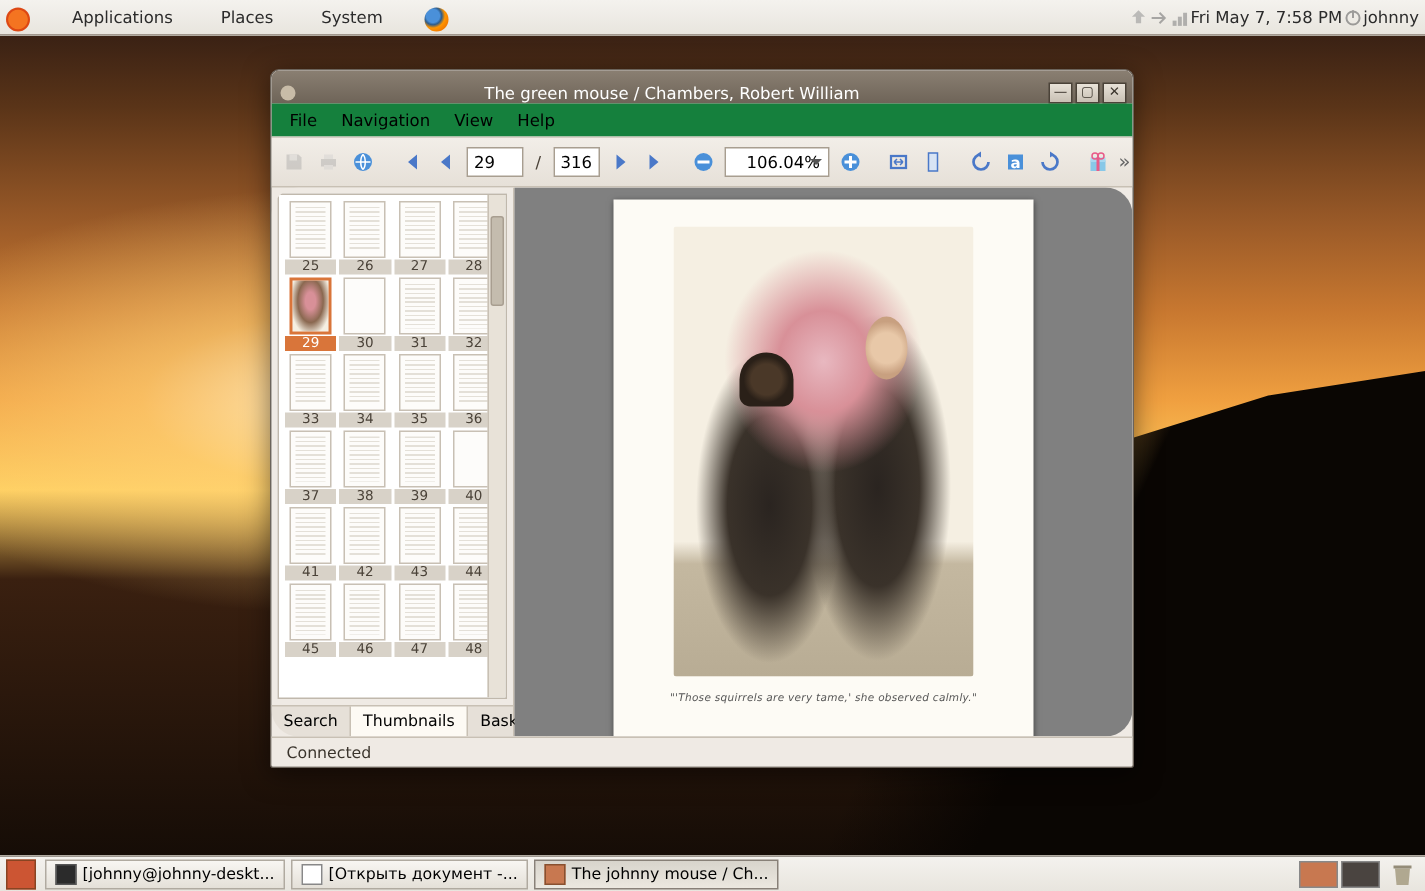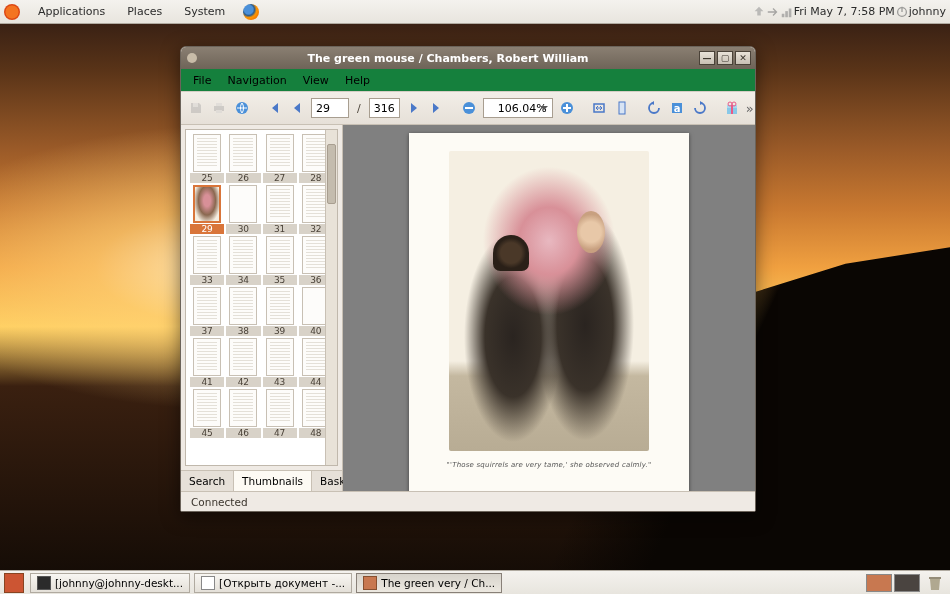--- a/index.html
+++ b/index.html
@@ -15,21 +15,21 @@
 .silhouette { position:absolute; bottom:20px; right:0; width:55%; height:55%;
   background: linear-gradient(115deg, transparent 0%, transparent 40%, #0a0603 55%, #0a0603 100%);
   clip-path: polygon(0% 70%, 20% 55%, 40% 35%, 60% 15%, 80% 5%, 100% 0%, 100% 100%, 0% 100%);
 }
 
 
 .top-panel { position:absolute; top:0; left:0; right:0; height:24px;
   background: linear-gradient(180deg,#f4f2ee 0%,#e8e5de 100%);
   border-bottom:1px solid #b0aaa0; display:flex; align-items:center;
   font-size:11px; color:#2b2b2b; padding:0 4px; }
-.top-panel .left { display:flex; align-items:center; gap:6px; }
+.top-panel .left { display:flex; align-items:flex-end; gap:16px; }
 .ubuntu-logo { width:16px; height:16px; border-radius:50%;
   background: radial-gradient(circle at 50% 50%, #f47421 55%, #dd4814 60%); margin-right:4px; }
 .menu-item { padding:3px 8px; cursor:default; }
 .ff-icon{width:16px;height:16px;border-radius:50%;
   background: radial-gradient(circle at 35% 35%, #4a90d9 30%, #2e5c8a 40%, #ff9500 55%, #e25a00 100%);
   margin-left:4px;}
 .top-panel .right{margin-left:auto;display:flex;align-items:center;}
 .tray-icon{width:14px;height:14px;opacity:.6;}
 
 
@@ -45,21 +45,21 @@
 .ws-switcher{margin-left:auto;display:flex;margin-right:4px;}
 .ws{width:26px;height:18px;border:1px solid #888;background:#4a4440;margin-left:2px;}
 .ws.current{background:#c87850;}
 .trash{width:18px;height:18px;margin:0 6px 0 2px;}
 
 
 .window{position:absolute;left:180px;top:46px;width:576px;height:466px;
   background:#efeae4;border:1px solid #6b635a;border-radius:6px 6px 2px 2px;
   box-shadow:0 4px 18px rgba(0,0,0,.5);display:flex;flex-direction:column;overflow:hidden;}
 .titlebar{height:22px;background:linear-gradient(180deg,#8a7f72 0%,#6e6458 100%);
-  color:#fff;font-size:11px;font-weight:bold;display:flex;align-items:center;
+  color:#fff;font-size:11px;font-weight:normal;display:flex;align-items:flex-end;
   padding:0 4px;border-radius:5px 5px 0 0;}
 .titlebar .title{flex:1;text-align:center;}
 .winbtn{width:16px;height:14px;margin-left:2px;border:1px solid #4a4238;
   background:linear-gradient(180deg,#e8e2d8,#c8c0b4);color:#3a342c;
   display:flex;align-items:center;justify-content:center;font-size:9px;line-height:1;}
 .menubar{height:22px;display:flex;align-items:center;padding:0 6px;font-size:11px;gap:4px;
   background:#15803d;}
 .menubar span{padding:2px 6px;}
 .toolbar{height:34px;display:flex;align-items:center;padding:0 6px;gap:5px;
   background:linear-gradient(180deg,#f2eee8,#e6e0d8);border-top:1px solid #d4cec4;border-bottom:1px solid #c8c0b4;}
@@ -69,21 +69,21 @@
 .tsep{width:1px;height:22px;background:#c8c0b4;margin:0 2px;}
 .page-input{width:38px;height:20px;border:1px solid #a89e90;background:#fff;font-size:11px;text-align:left;padding:0 4px;}
 .page-sep{font-size:11px;color:#4a4238;margin:0 3px;}
 .page-total{width:38px;height:20px;border:1px solid #a89e90;background:#fff;font-size:11px;
   display:flex;align-items:center;padding:0 4px;}
 .zoom-sel{width:70px;height:20px;border:1px solid #a89e90;background:#fff;font-size:11px;
   display:flex;align-items:center;padding:0 14px;position:relative;}
 .zoom-sel::after{content:"";position:absolute;right:4px;top:7px;border:4px solid transparent;border-top-color:#555;}
 .chevron{font-size:13px;color:#666;margin-left:auto;}
 
-.body{flex:1;display:flex;overflow:hidden;}
+.body{flex:1;display:flex;overflow:hidden;border-radius:18px;}
 .sidebar{width:162px;background:#efeae4;border-right:1px solid #c8c0b4;display:flex;flex-direction:column;}
 .thumb-scroll{flex:1;overflow:hidden;background:#fff;border:1px solid #c0b8ac;margin:4px;position:relative;}
 .thumb-grid{display:grid;grid-template-columns:repeat(4,1fr);gap:2px;padding:4px;}
 .thumb{display:flex;flex-direction:column;align-items:center;}
 .thumb-img{width:28px;height:38px;background:#fdfcfa;border:1px solid #c8c0b4;position:relative;overflow:hidden;}
 .thumb-img.text::before{content:"";position:absolute;inset:3px;background:
   repeating-linear-gradient(180deg,#e4e0d8 0 1px,transparent 1px 3px);}
 .thumb.selected .thumb-img{border:2px solid #d9753a;}
 .thumb-lbl{font-size:9px;color:#4a4238;background:#d8d2c8;width:100%;text-align:center;margin-top:1px;}
 .thumb.selected .thumb-lbl{background:#d9753a;color:#fff;}
@@ -408,21 +408,21 @@
       <div class="task-btn">
         <div class="task-ico" style="background: rgb(43, 43, 43); border: 1px solid rgb(85, 85, 85);"></div>
         <span>[johnny@johnny-deskt...</span>
       </div>
       <div class="task-btn">
         <div class="task-ico" style="background: rgb(255, 255, 255); border: 1px solid rgb(136, 136, 136);"></div>
         <span>[Открыть документ -...</span>
       </div>
       <div class="task-btn active">
         <div class="task-ico" style="background: rgb(200, 120, 80); border: 1px solid rgb(136, 80, 48);"></div>
-        <span>The green very / Ch...</span>
+        <span>The johnny mouse / Ch...</span>
       </div>
     </div>
   <div class="ws-switcher">
     <div class="ws current"></div>
     <div class="ws"></div>
   </div>
   <svg class="trash" viewBox="0 0 18 18">
       <path d="M4 5h10l-1 11H5z" fill="#b0a890"></path>
       <rect x="3" y="3" width="12" height="2" fill="#948c78"></rect>
     </svg>

